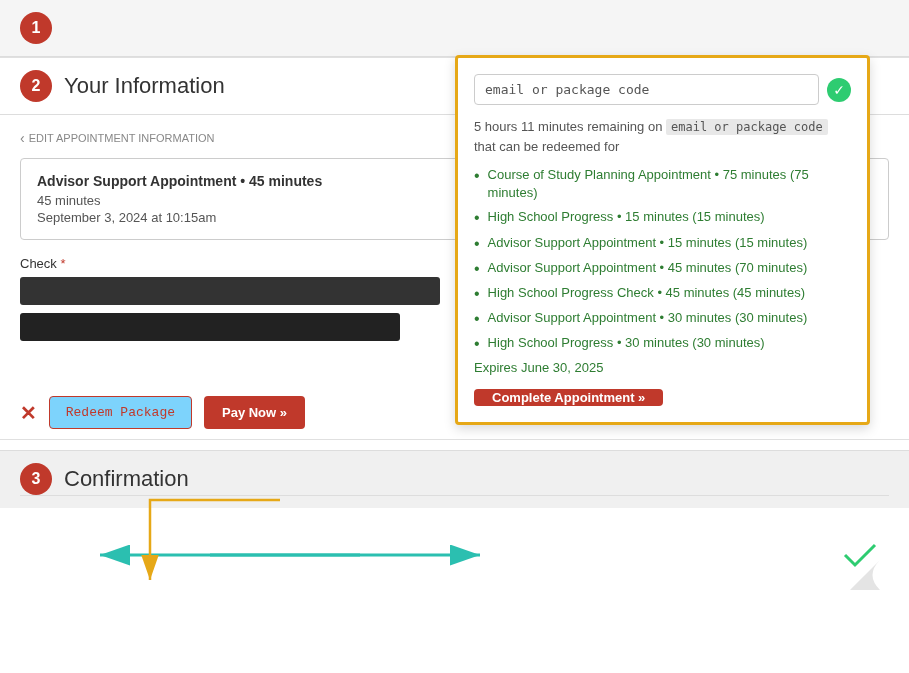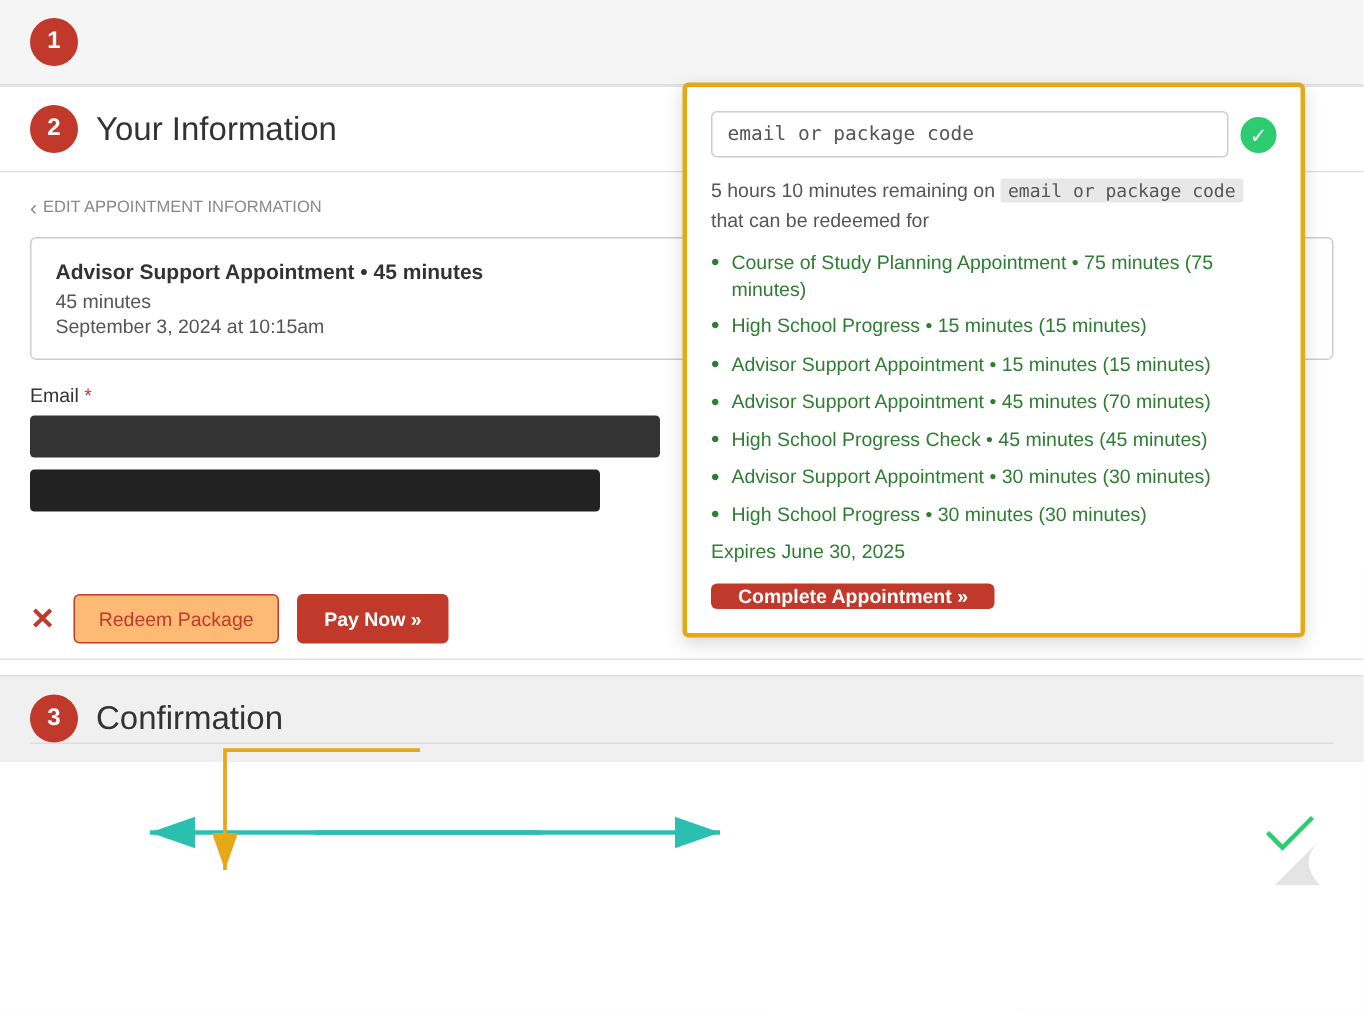--- a/index.html
+++ b/index.html
@@ -120,25 +120,26 @@
     .bottom-buttons {
       display: flex;
       align-items: center;
       gap: 12px;
       padding: 10px 20px;
       margin-top: 10px;
     }
     .btn-redeem {
       padding: 8px 16px;
       border: 1px solid #c0392b;
-      background: #fdba74;
+      background: #7dd3fc;
       color: #c0392b;
       border-radius: 4px;
       cursor: pointer;
       font-size: 13px;
+      font-family: Liberation Mono, monospace;
     }
     .btn-pay {
       padding: 9px 18px;
       background: #c0392b;
       color: #fff;
       border: none;
       border-radius: 4px;
       cursor: pointer;
       font-size: 13px;
       font-weight: bold;
@@ -300,21 +301,21 @@
       <span>EDIT APPOINTMENT INFORMATION</span>
     </a>
 
     <div class="appointment-box">
       <div class="appt-title">Advisor Support Appointment • 45 minutes</div>
       <div class="appt-duration">45 minutes</div>
       <div class="appt-date">September 3, 2024 at 10:15am</div>
     </div>
 
     <div class="name-label">
-      <span>Email</span>
+      <span>Check</span>
       <span class="required">*</span>
     </div>
     <div class="name-input-bar"></div>
     <div class="second-bar"></div>
 
   </div>
 
   <div class="bottom-buttons">
     <span class="x-mark">✕</span>
     <button class="btn-redeem">Redeem Package</button>
@@ -334,21 +335,21 @@
 
   <div class="package-popup">
 
 
     <div class="popup-input-row">
       <input class="popup-input" type="text" value="email or package code" placeholder="email or package code" style="">
       <div class="popup-check-icon">✓</div>
     </div>
 
     <div class="popup-summary">
-      <span>5 hours 10 minutes remaining on</span>
+      <span>5 hours 11 minutes remaining on</span>
       <span class="code-highlight">email or package code</span>
       <br>
       <span>that can be redeemed for</span>
     </div>
 
     <ul class="popup-list">
     <li>Course of Study Planning Appointment • 75 minutes (75 minutes)</li>
         <li>High School Progress • 15 minutes (15 minutes)</li>
         <li>Advisor Support Appointment • 15 minutes (15 minutes)</li>
         <li>Advisor Support Appointment • 45 minutes (70 minutes)</li>

